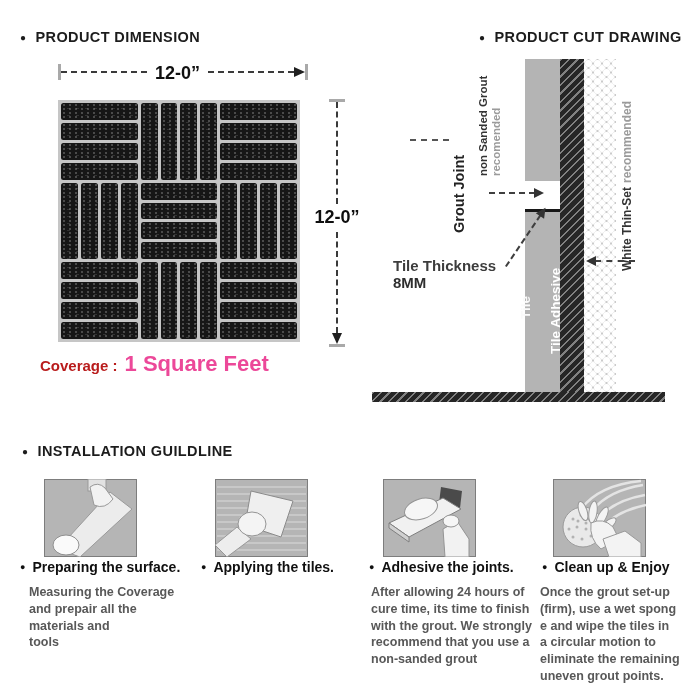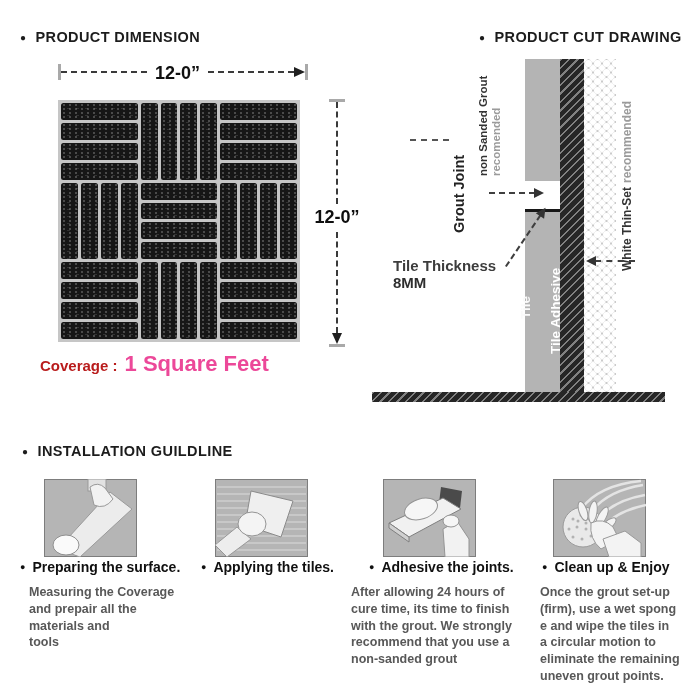--- a/index.html
+++ b/index.html
@@ -89,21 +89,21 @@
 
   
   .step-img{position:absolute;top:479px;width:93px;height:78px;}
   #img1{left:44px;}#img2{left:215px;}#img3{left:383px;}#img4{left:553px;}
   .step-title{position:absolute;top:559px;display:flex;align-items:center;gap:7px;
               font-weight:700;font-size:14px;color:#101010;white-space:nowrap;}
   .step-title .bullet{font-size:9px;line-height:1;}
   #t1{left:20px;}#t2{left:201px;}#t3{left:369px;}#t4{left:542px;}
   .step-body{position:absolute;top:584px;font-weight:700;font-size:12.5px;color:#585858;
              line-height:1.34;white-space:pre-line;}
-  #b1{left:17px;width:172px;margin-left:12px;}#b2{left:201px;width:162px;}#b3{left:351px;width:172px;}#b4{left:540px;width:158px;}
+  #b1{left:17px;width:172px;margin-left:12px;}#b2{left:201px;width:162px;}#b3{left:371px;width:172px;}#b4{left:540px;width:158px;}
 </style>
 </head>
 <body>
 
 <div id="root">
 
   <div class="heading" id="h-product">
     <span class="bullet">●</span>
     <span>PRODUCT DIMENSION</span>
   </div>

